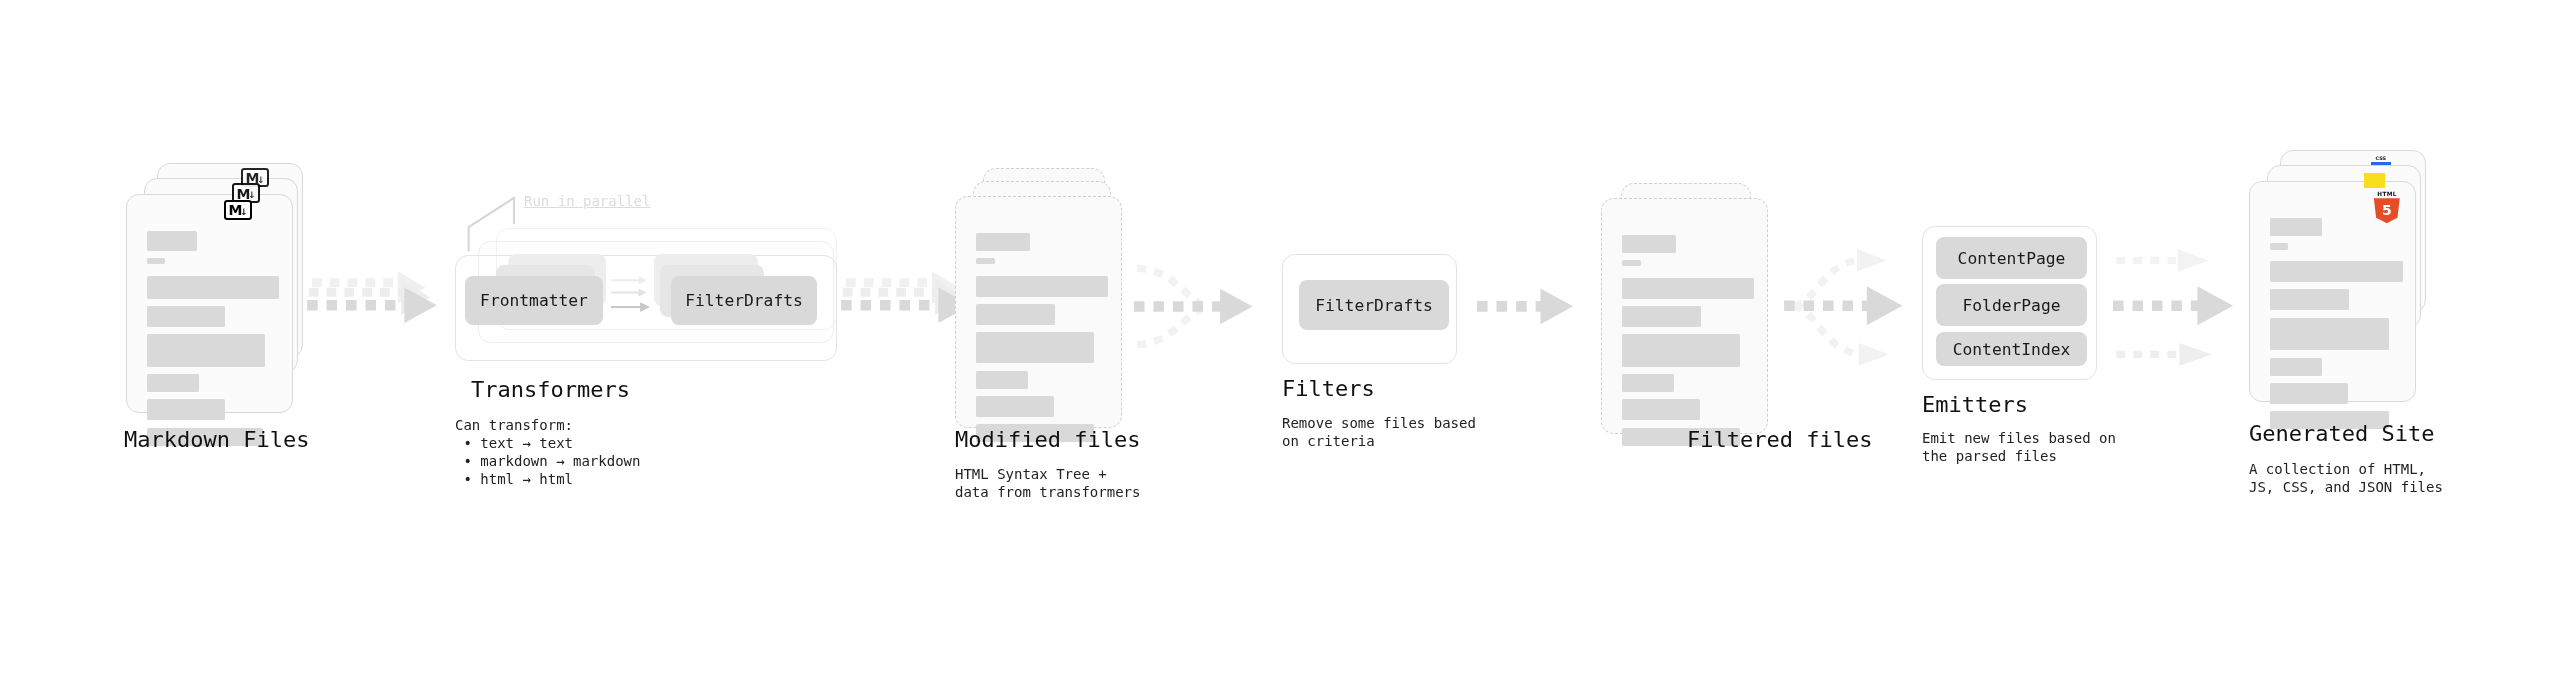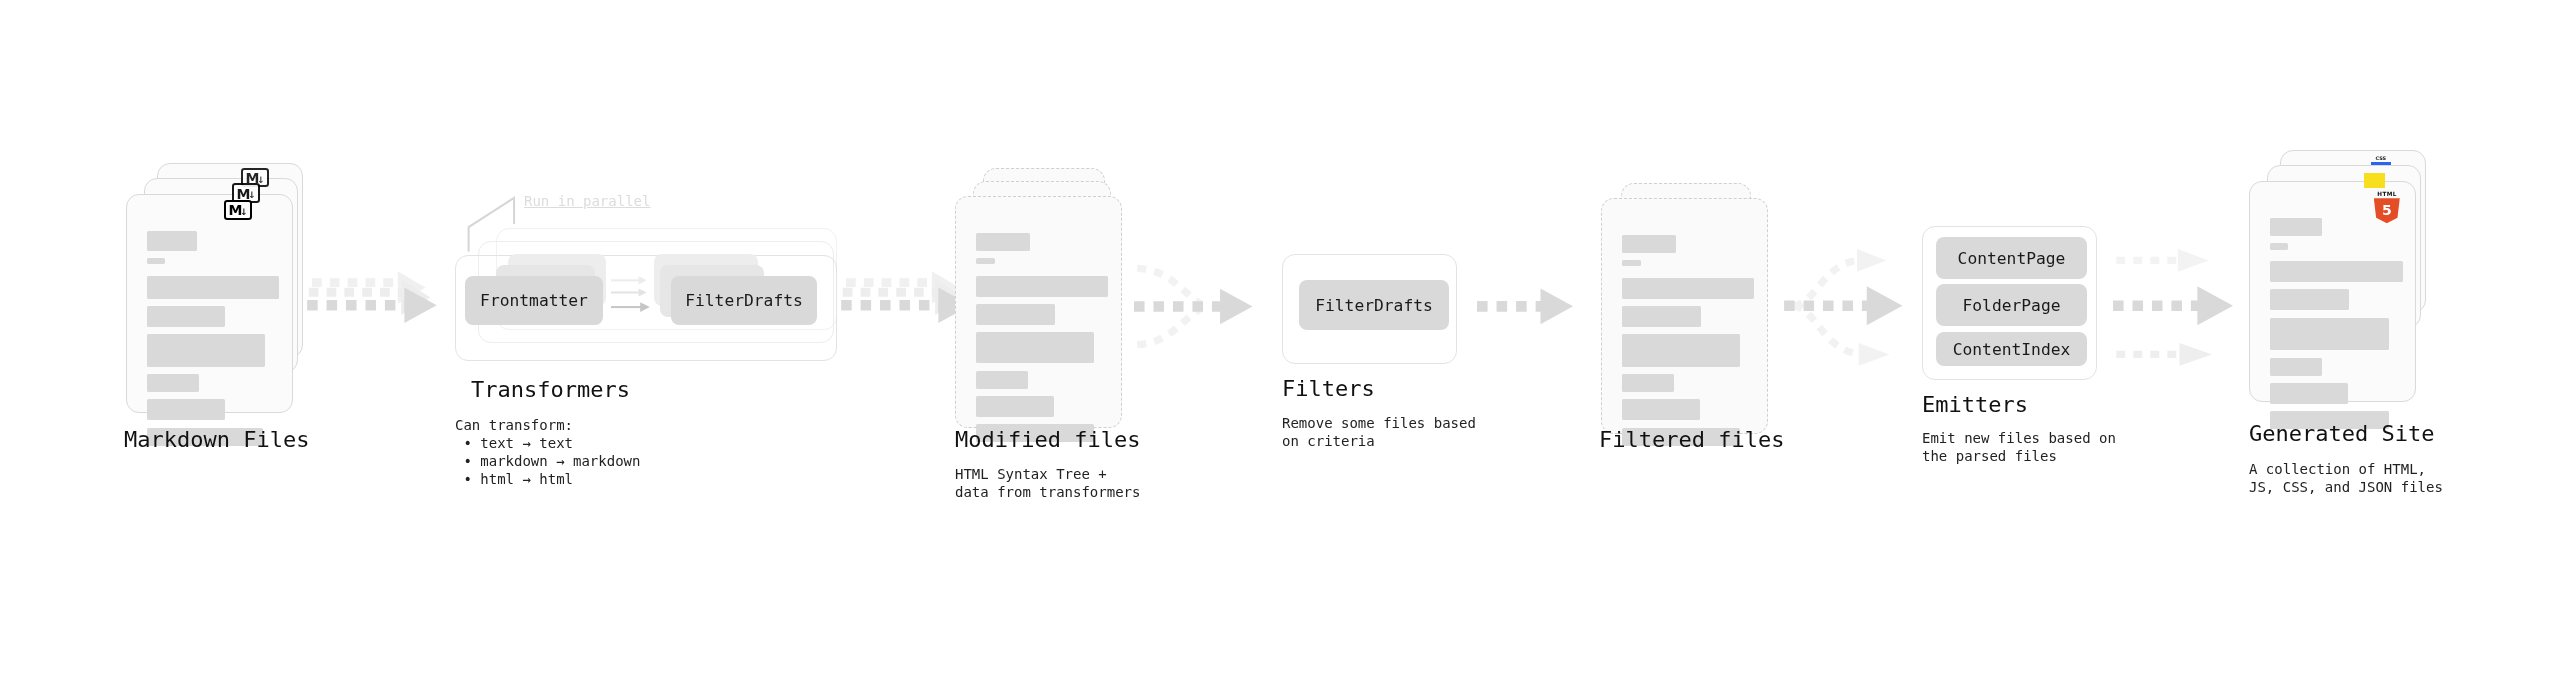--- a/index.html
+++ b/index.html
@@ -283,21 +283,21 @@
           <div class="ln" style="width:19.5px;height:6.5px;margin-bottom:11.4px;"></div>
           <div class="ln" style="width:132px;height:21px;"></div>
           <div class="ln" style="width:79px;height:21px;"></div>
           <div class="ln" style="width:118px;height:32.5px;"></div>
           <div class="ln" style="width:52px;height:18px;"></div>
           <div class="ln" style="width:78px;height:21px;"></div>
           <div class="ln" style="width:118px;height:18px;"></div>
         </div>
       </div>
     </div>
-    <div class="cap-title" style="left:1599px;top:427px;text-align:center;">Filtered files</div>
+    <div class="cap-title" style="left:1687px;top:427px;text-align:center;">Filtered files</div>
   </div>
 
   <div class="arrowgrp" style="left:1784px;top:228px;">
     <svg width="138" height="154" viewBox="0 0 170 190">
       <g fill="none" stroke="#f2f2f2" stroke-width="9" stroke-dasharray="11 10">
         <path d="M12,96 C40,92 48,44 92,40"></path>
         <path d="M12,96 C40,100 48,152 96,156"></path>
       </g>
       <polygon points="90,26 126,40 90,54" fill="#f2f2f2"></polygon>
       <polygon points="92,142 130,156 92,170" fill="#f2f2f2"></polygon>

